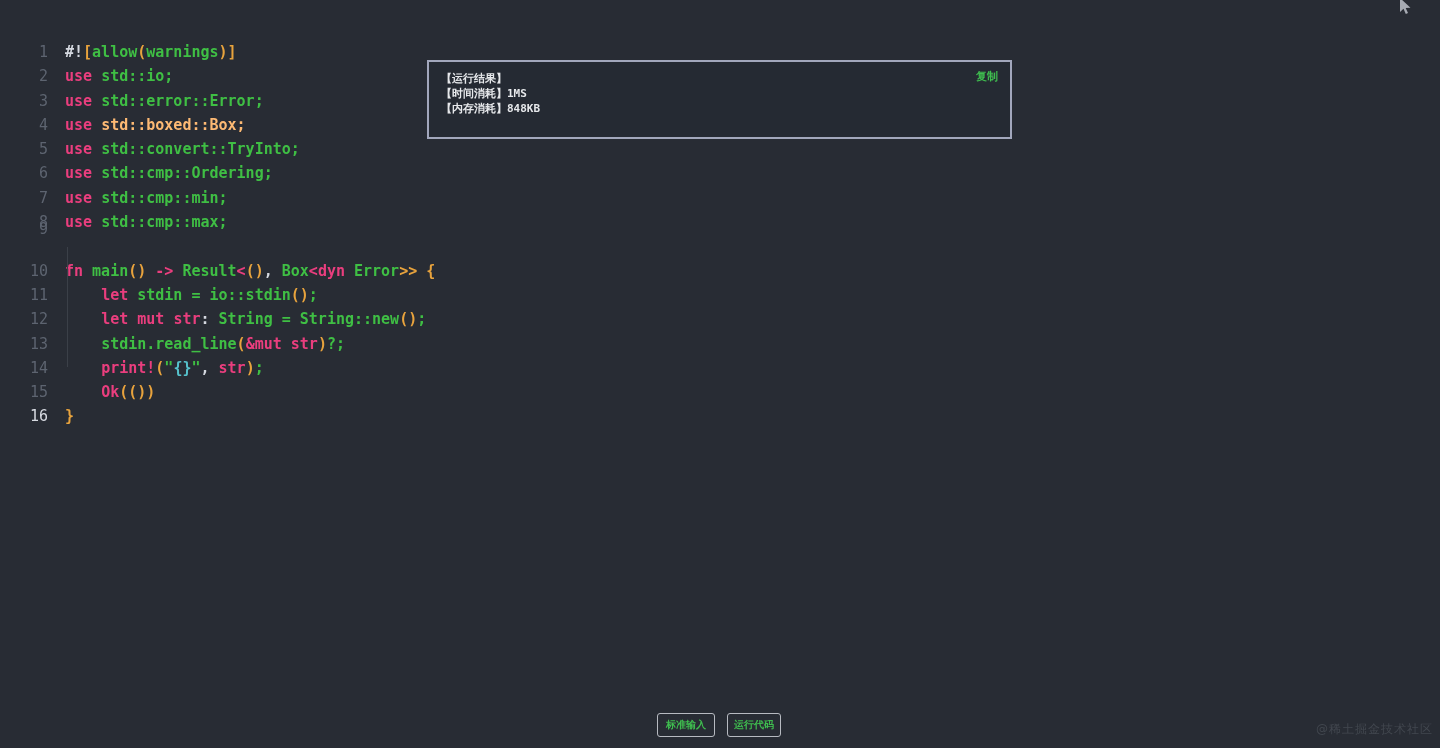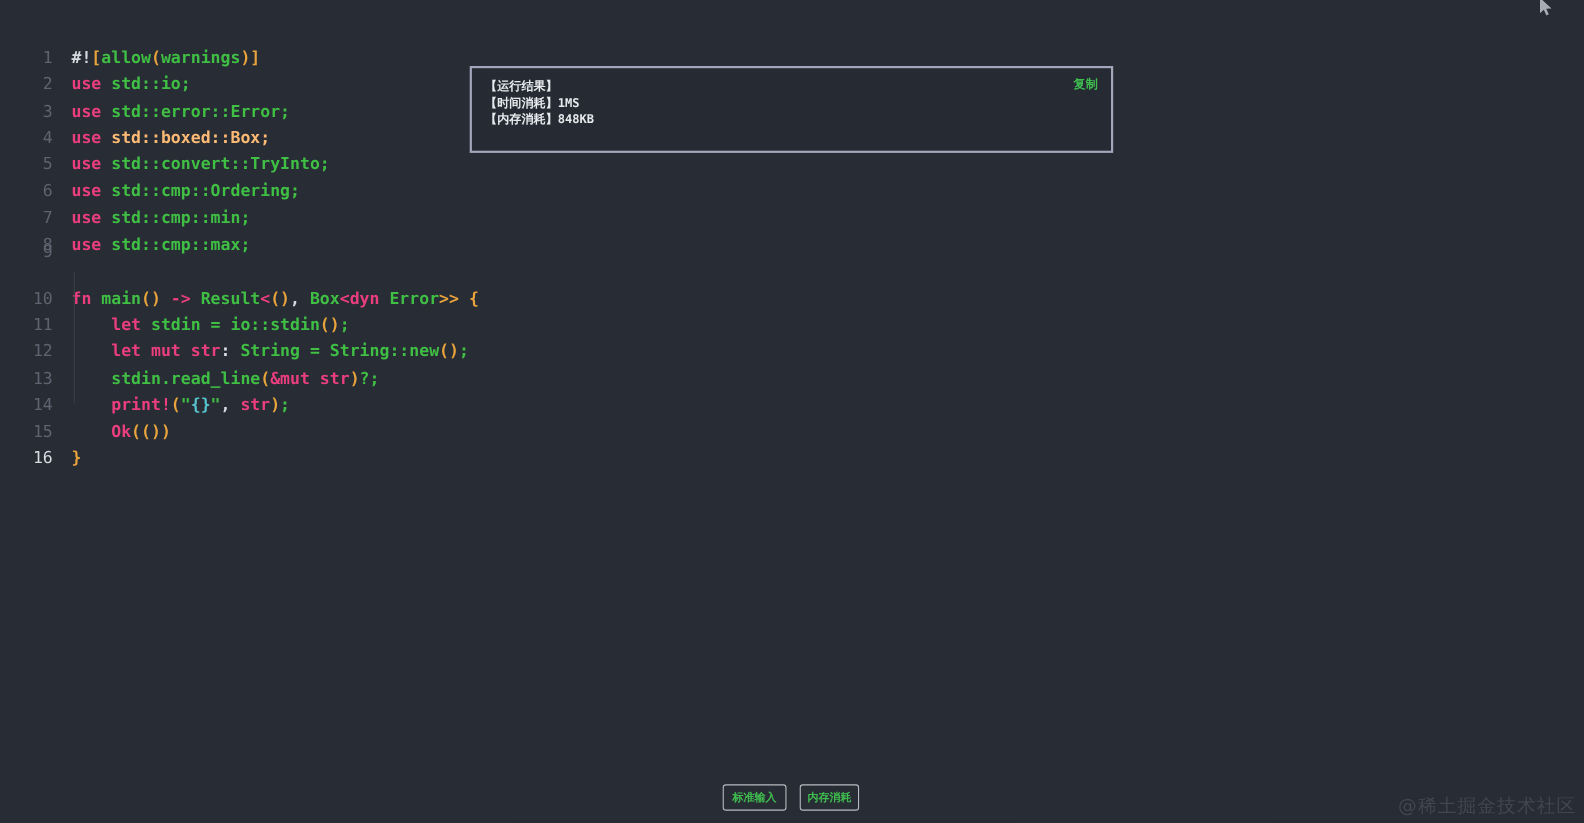--- a/index.html
+++ b/index.html
@@ -68,21 +68,21 @@
     font-size: 10px; font-weight: bold;
     font-family: "DejaVu Sans", "Liberation Sans", sans-serif;
     cursor: pointer;
   }
   .btn-stdin { left: 657px; width: 58px; }
   .btn-run   { left: 727px; width: 54px; }
 
   
   .watermark {
     position: absolute; right: 7px; top: 721px;
-    font-size: 17px;
+    font-size: 12px;
     color: var(--watermark, #42474f);
     font-family: "DejaVu Sans", "Liberation Sans", sans-serif;
     letter-spacing: 1px;
   }
 
   
   .cursor-icon {
     position: absolute; left: 1396px; top: -3px;
     width: 18px; height: 20px;
   }
@@ -113,21 +113,21 @@
   <div class="indent-guide"></div>
 
   <div class="result-popup">
     <div class="rline">【运行结果】</div>
     <div class="rline">【时间消耗】1MS</div>
     <div class="rline">【内存消耗】848KB</div>
     <span class="copy-btn">复制</span>
   </div>
 
   <button class="footer-btn btn-stdin">标准输入</button>
-  <button class="footer-btn btn-run">内存消耗</button>
+  <button class="footer-btn btn-run">运行代码</button>
 
   <div class="watermark">@稀土掘金技术社区</div>
 
   <svg class="cursor-icon" viewBox="0 0 18 20">
     <path d="M4 1 L4 15 L7.5 11.8 L9.8 17 L12 16 L9.7 11 L14.5 10.8 Z" fill="var(--cursor-icon, #a7abb3)" stroke="none"></path>
   </svg>
 
 </div>
 
 </body></html>

